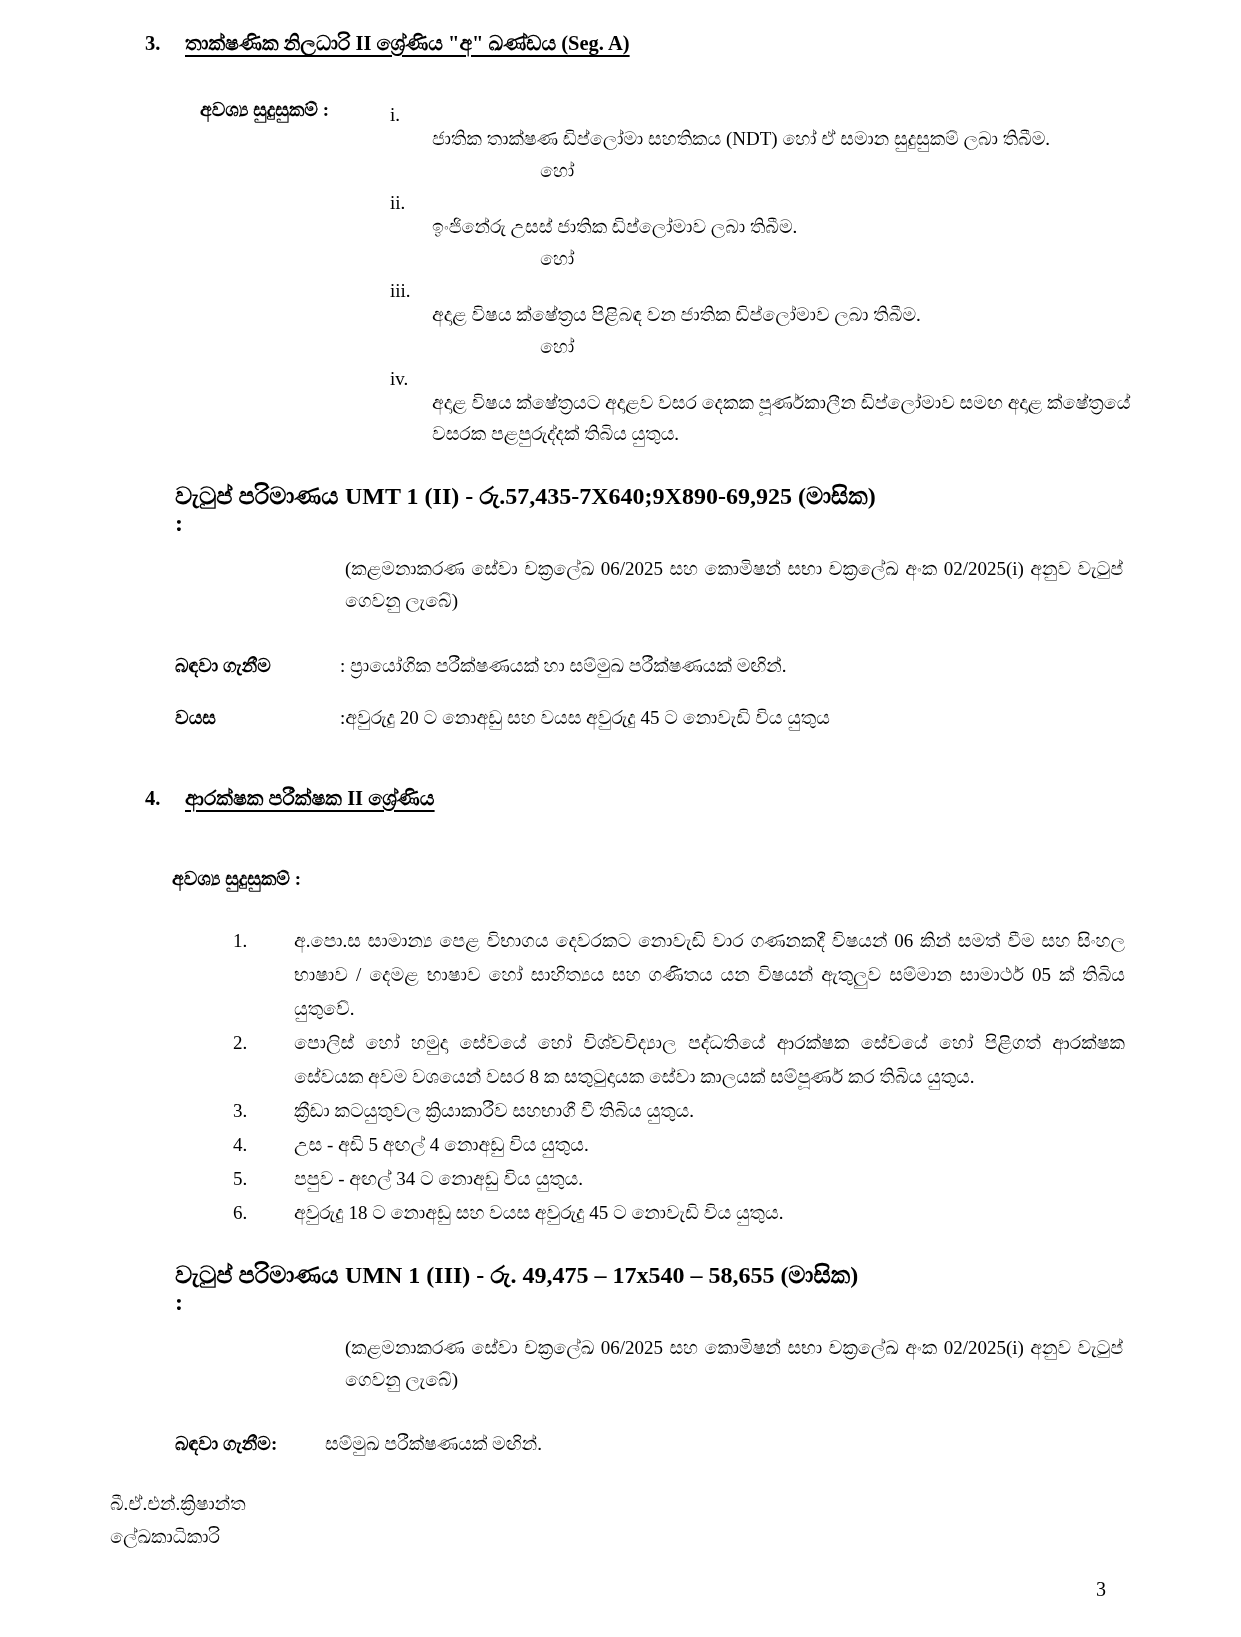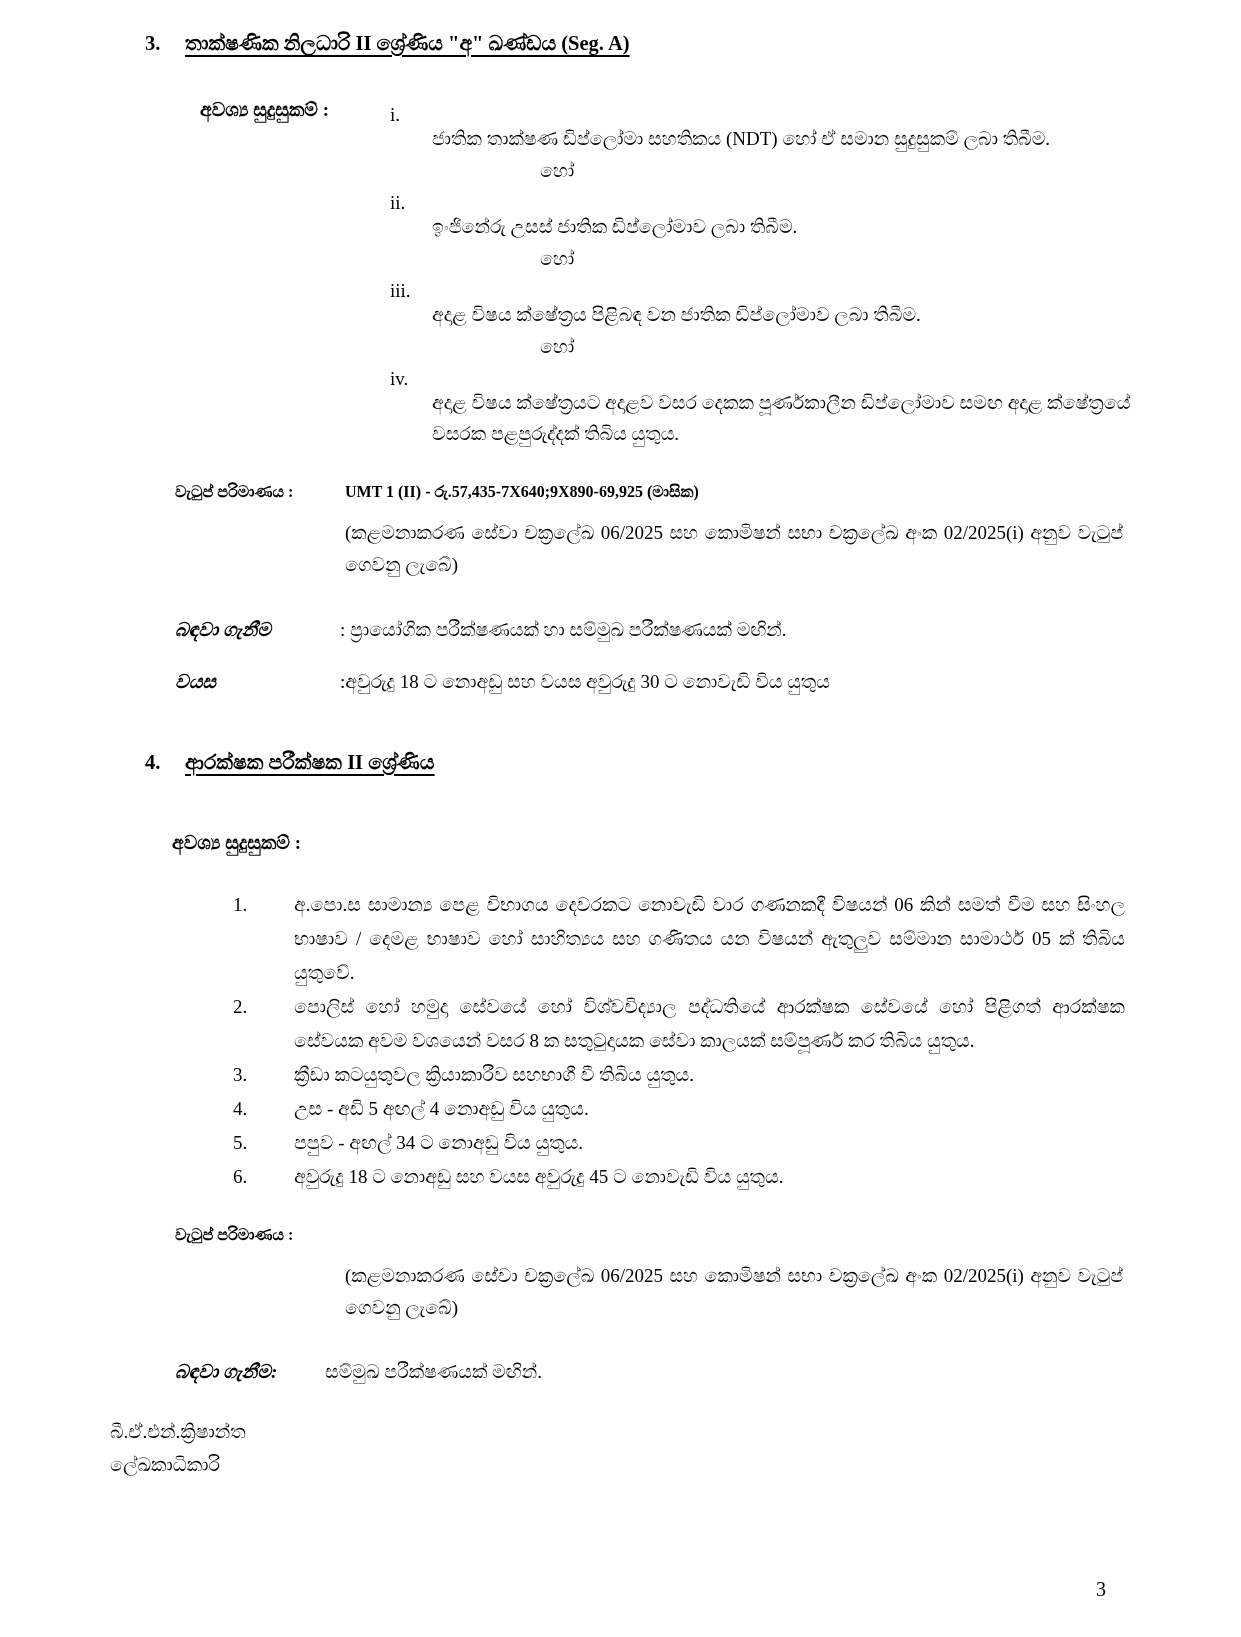--- a/index.html
+++ b/index.html
@@ -45,36 +45,36 @@
   .roman-item { display:flex; line-height:31px; }
   .roman-item .rnum { flex:0 0 42px; text-align:left; }
   .roman-item .rtext { flex:1;margin-top:24px; }
   .or-sep { margin-left:150px; line-height:33px; }
 
   
   .salary-row {
     display:flex;
     margin-left:175px;
     font-weight:bold;
-    font-size:16px;
+    font-size:24px;
   }
   .sec3-salary { margin-top:34px; }
   .sec4-salary { margin-top:32px; }
   .salary-row .salary-label { flex:0 0 170px; }
   .salary-note {
     margin-left:345px;
     width:778px;
     text-align:justify;
     line-height:32px;
     margin-top:16px;
   }
 
   
   .lv-row { display:flex; margin-left:175px; }
-  .lv-row .lv-label { flex:0 0 165px; font-weight:bold;font-style:italic; }
+  .lv-row .lv-label { flex:0 0 165px; font-weight:bold; }
   .sec3-recruit { margin-top:38px; }
   .sec3-age { margin-top:30px; }
   .sec4-recruit { margin-top:37px; }
   .sec4-recruit .lv-label { flex:0 0 150px; }
 
   
   .sec4-qual-label {
     margin-top:58px;
     margin-left:172px;
     font-weight:bold;
@@ -135,21 +135,21 @@
   </div>
   <div class="salary-note">(කළමනාකරණ සේවා චක්‍රලේඛ 06/2025 සහ කොමිෂන් සභා චක්‍රලේඛ අංක 02/2025(i) අනුව වැටුප් ගෙවනු ලැබේ)</div>
 
   <div class="lv-row sec3-recruit">
     <span class="lv-label">බඳවා ගැනීම</span>
     <span class="lv-value">: ප්‍රායෝගික පරීක්ෂණයක් හා සම්මුඛ පරීක්ෂණයක් මඟින්.</span>
   </div>
 
   <div class="lv-row sec3-age">
     <span class="lv-label">වයස</span>
-    <span class="lv-value">:අවුරුදු 18 ට නොඅඩු සහ වයස අවුරුදු 30 ට නොවැඩි විය යුතුය</span>
+    <span class="lv-value">:අවුරුදු 20 ට නොඅඩු සහ වයස අවුරුදු 45 ට නොවැඩි විය යුතුය</span>
   </div>
 
   <div class="sec-heading sec4-heading">
     <span class="sec-num">4.</span>
     <span class="sec-title">ආරක්ෂක පරීක්ෂක II ශ්‍රේණිය</span>
   </div>
 
   <div class="sec4-qual-label">අවශ්‍ය සුදුසුකම් :</div>
 
   <div class="num-list">
@@ -174,20 +174,21 @@
       <span class="ntext">පපුව - අඟල් 34 ට නොඅඩු විය යුතුය.</span>
     </div>
     <div class="num-item">
       <span class="nnum">6.</span>
       <span class="ntext">අවුරුදු 18 ට නොඅඩු සහ වයස අවුරුදු 45 ට නොවැඩි විය යුතුය.</span>
     </div>
   </div>
 
   <div class="salary-row sec4-salary">
     <span class="salary-label">වැටුප් පරිමාණය :</span>
+    <span class="salary-value">UMN 1 (III) - රු. 49,475 – 17x540 – 58,655 (මාසික)</span>
   </div>
   <div class="salary-note">(කළමනාකරණ සේවා චක්‍රලේඛ 06/2025 සහ කොමිෂන් සභා චක්‍රලේඛ අංක 02/2025(i) අනුව වැටුප් ගෙවනු ලැබේ)</div>
 
   <div class="lv-row sec4-recruit">
     <span class="lv-label">බඳවා ගැනීම:</span>
     <span class="lv-value">සම්මුඛ පරීක්ෂණයක් මඟින්.</span>
   </div>
 
   <div class="footer">
     <div>බී.ඒ.එන්.ක්‍රිෂාන්ත</div>

